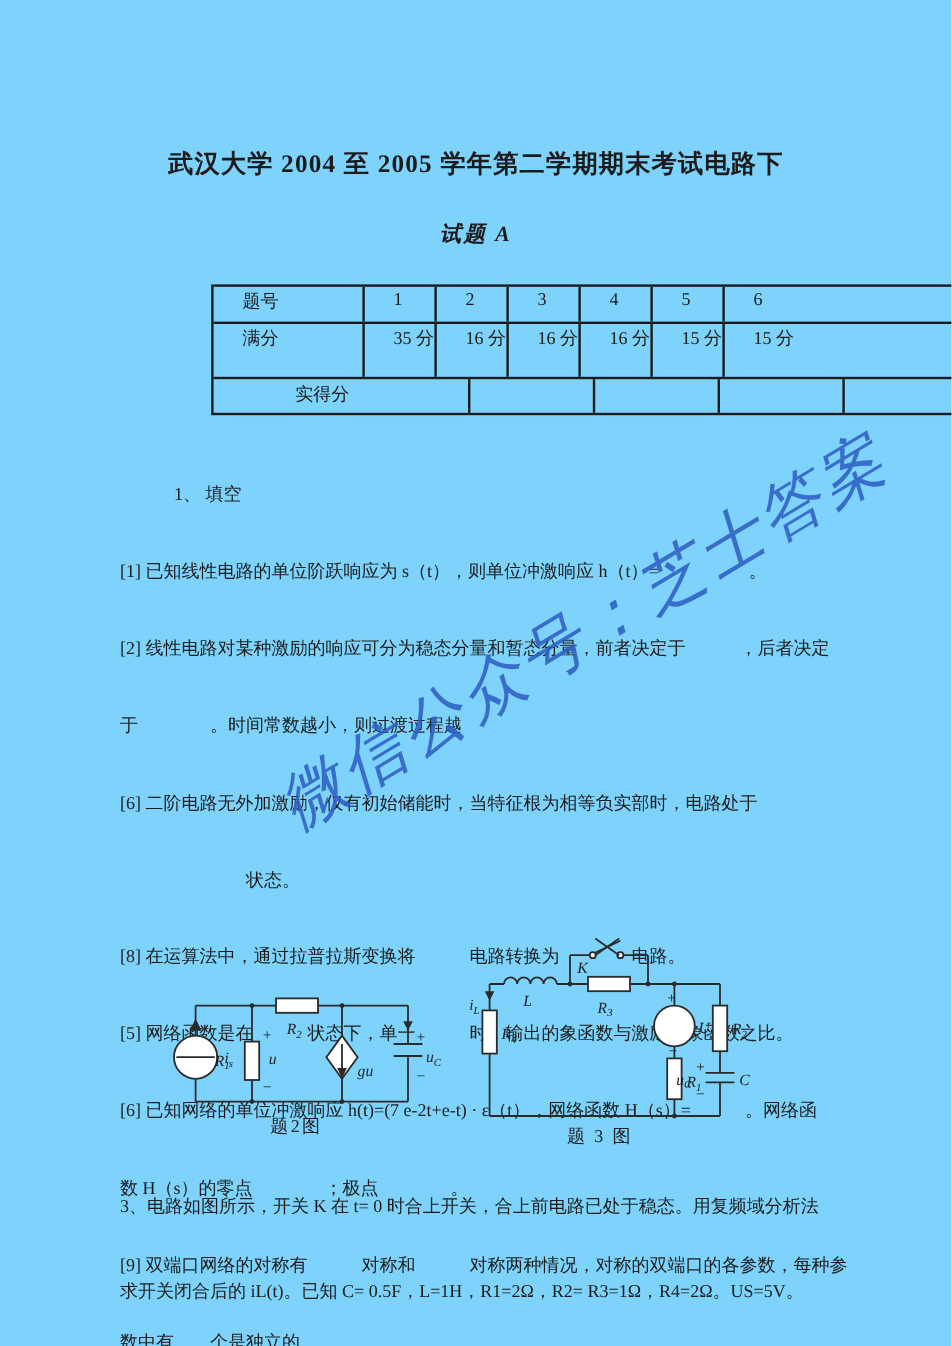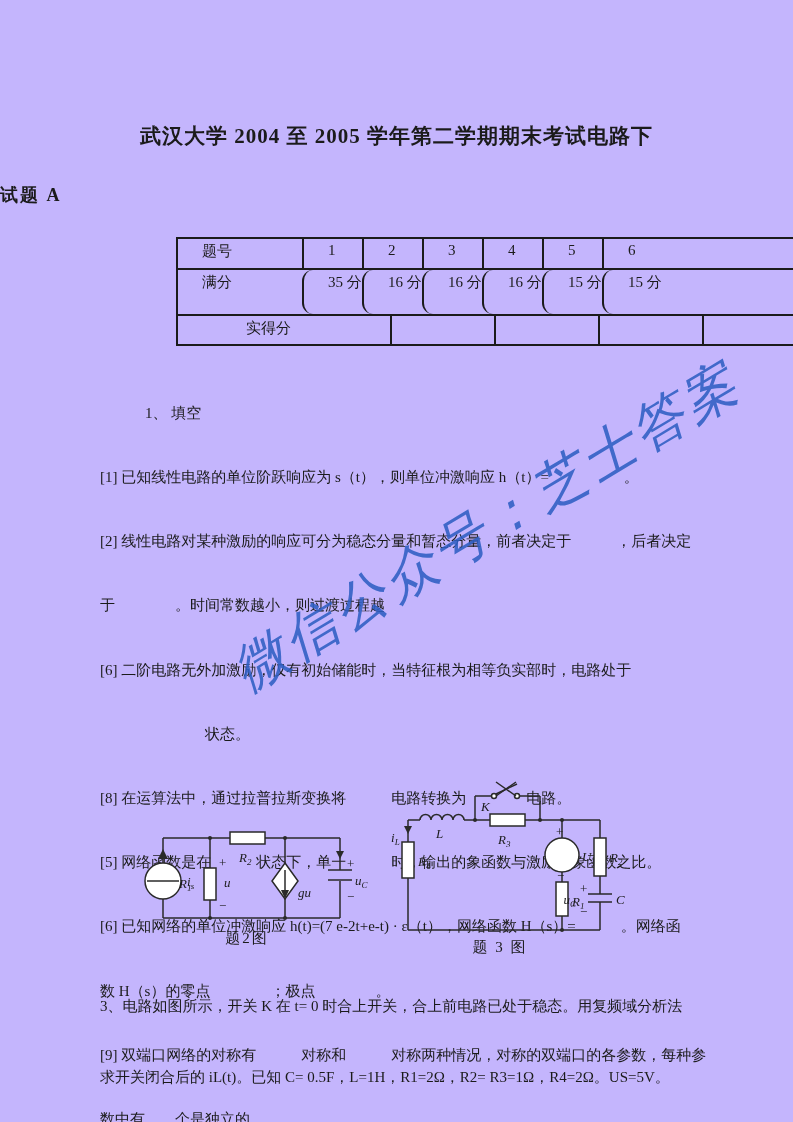--- a/index.html
+++ b/index.html
@@ -1,50 +1,51 @@
 <!DOCTYPE html>
 <html><head>
 <meta charset="utf-8">
 <style>
   * { margin:0; padding:0; box-sizing:border-box; }
   html,body { background:#e8e8e8; }
   .page {
     position:relative;
     width:793px; height:1122px;
     margin:0 auto;
-    background:#c4b5fd;
+    background:#7dd3fc;
     font-family:"Liberation Serif","DejaVu Serif",serif;
     color:#1b1b1b;
     overflow:hidden;
   }
   .doc-title {
     position:absolute; left:0; top:122px; width:100%;
     text-align:center; font-size:21px; font-weight:bold;
     letter-spacing:1px;
   }
   .doc-subtitle {
     position:absolute; left:0; top:183px; width:100%;
-    text-align:left; font-size:18px; font-weight:bold;
+    text-align:center; font-size:18px; font-weight:bold;
     letter-spacing:2px;
+    font-style:italic;
   }
   
   .score-table {
     position:absolute; left:176px; top:237px;
     border:2px solid #1b1b1b;
     font-size:15px;
   }
   .trow { display:flex; }
   .trow + .trow { border-top:2px solid #1b1b1b; }
   .tcell {
     border-left:2px solid #1b1b1b;
     width:60px; padding:3px 0 0 24px;
   }
   .tcell:first-child { border-left:none; width:124px; }
   .trow-1 .tcell { height:29px; }
-  .trow-2 .tcell { height:44px;border-radius:11px; }
+  .trow-2 .tcell { height:44px; }
   .trow-3 .tcell { height:28px;margin-left:44px; }
   
   .body-text {
     position:absolute; left:100px; top:360px; width:640px;
     font-size:15px; line-height:21.4px;
     white-space:pre; 
   }
   .body-text .bline { height:21.4px; }
   .q3-text {
     position:absolute; left:100px; top:948px; width:650px;

